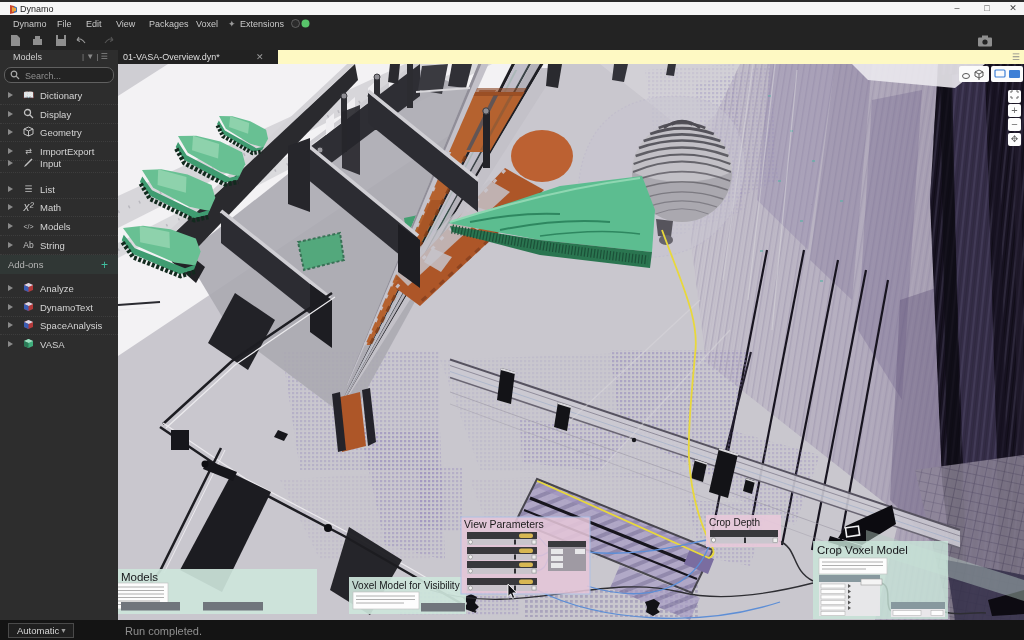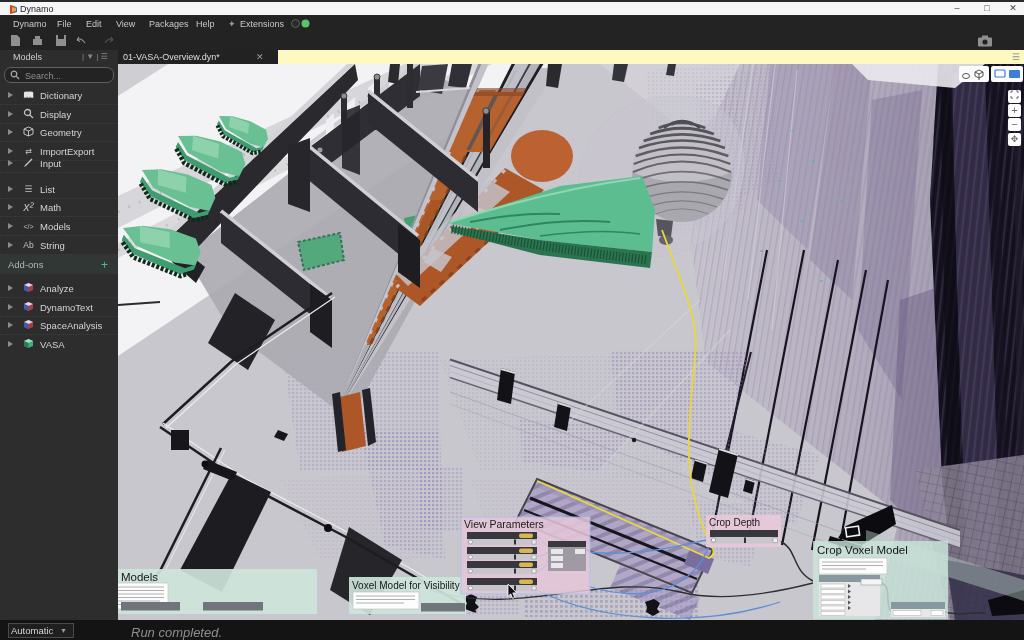--- a/index.html
+++ b/index.html
@@ -18,22 +18,22 @@
 #tabrow{left:118px;top:50px;width:906px;height:14px;background:#fef9c3;color:#dedede;font-size:9px}
 #tab1{position:absolute;left:0px;top:0;width:160px;height:14px;background:#222222}
 
 #sidebar{left:0;top:64px;width:118px;height:556px;background:#2d2d2d;color:#d4d4d4;font-size:9.5px}
 .srow{position:absolute;left:0;width:118px;height:19px;border-bottom:1px dotted #3d3d3d}
 .srow .arr{position:absolute;left:8px;top:6px;width:0;height:0;border-left:5px solid #8a8a8a;border-top:3.5px solid transparent;border-bottom:3.5px solid transparent}
 .srow .lbl{position:absolute;left:40px;top:4px}
 .srow .ic{position:absolute;left:22px;top:3px;width:13px;height:13px;color:#c2c2c2;font-size:9px;text-align:center;line-height:13px}
 
 #bottombar{left:0;top:620px;width:1024px;height:20px;background:#141414}
-#autom{position:absolute;left:8px;top:3px;width:66px;height:15px;background:#1f1f1f;border:1px solid #4a4a4a;color:#d6d6d6;font-size:9.5px;line-height:13px;padding-left:2px}
-#runlab{position:absolute;left:131px;top:5px;color:#8f8f8f;font-size:13px;font-style:italic}
+#autom{position:absolute;left:8px;top:3px;width:66px;height:15px;background:#1f1f1f;border:1px solid #4a4a4a;color:#d6d6d6;font-size:9.5px;line-height:13px;padding-left:8px}
+#runlab{position:absolute;left:125px;top:5px;color:#8f8f8f;font-size:11px;}
 
 .cbtn{position:absolute;width:13px;height:13px;background:#fdfdfd;color:#6a6a6a;font-size:9px;text-align:center;line-height:13px;border-radius:2px}
 </style></head><body>
 <div id="app">
   <div id="titlebar" class="abs">
     <svg class="abs" style="left:8px;top:2px" width="11" height="11" viewBox="0 0 11 11">
         <path d="M2 1 L6 2 L6 9 L2 10 Z" fill="#c8452c"></path>
         <path d="M6 2 L9 3.5 L9 8 L6 9 Z" fill="#3a6ab0"></path>
         <path d="M4 3 L8 4 L8 7 L4 8 Z" fill="#e8a33d"></path>
       </svg>
@@ -41,21 +41,21 @@
     <span class="winbtn" style="right:52px">–</span>
     <span class="winbtn" style="right:22px">□</span>
     <span class="winbtn" style="right:-4px">✕</span>
   </div>
   <div id="menubar" class="abs">
     <span style="left:13px">Dynamo</span>
       <span style="left:57px">File</span>
       <span style="left:86px">Edit</span>
       <span style="left:116px">View</span>
       <span style="left:149px">Packages</span>
-      <span style="left:196px">Help</span>
+      <span style="left:196px">Voxel</span>
       <span style="left:228px;color:#9a9a9a">✦</span>
       <span style="left:240px">Extensions</span>
     <svg class="abs" style="left:291px;top:4px" width="22" height="9" viewBox="0 0 22 9">
         <circle cx="4.5" cy="4.5" r="4" fill="#2b2b2b" stroke="#777" stroke-width="0.7"></circle>
         <circle cx="14.5" cy="4.5" r="4" fill="#58c46a"></circle>
       </svg>
   </div>
   <div id="toolbar" class="abs">
     <svg class="abs" style="left:9px;top:3px" width="120" height="13" viewBox="0 0 120 13" fill="none" stroke="#999" stroke-width="1.1">
       <path d="M2 1 h6 l3 3 v8 h-9 z" fill="#8f8f8f" stroke="none"></path>

